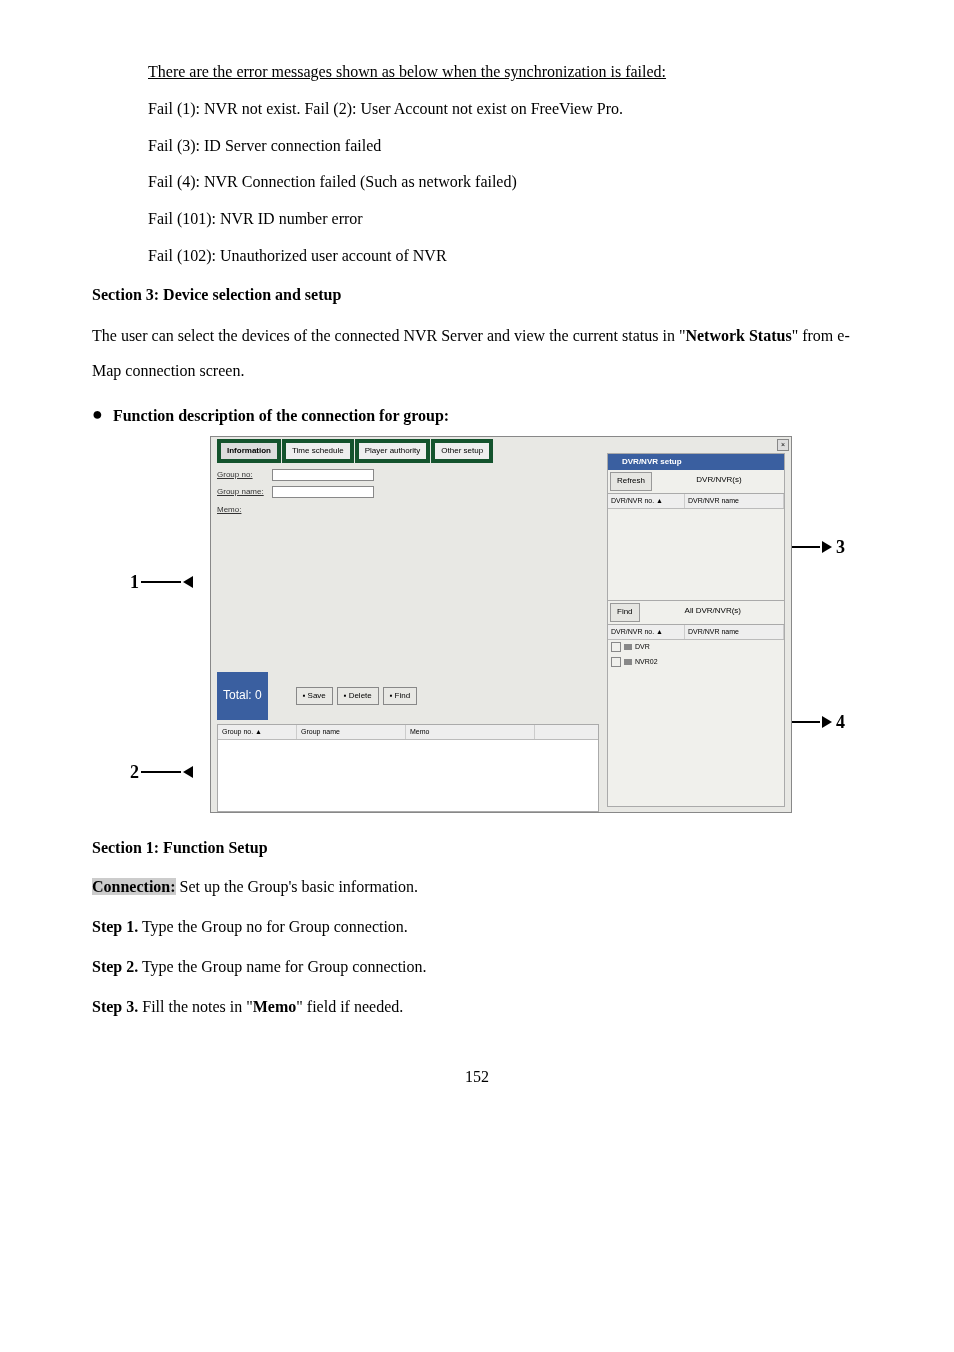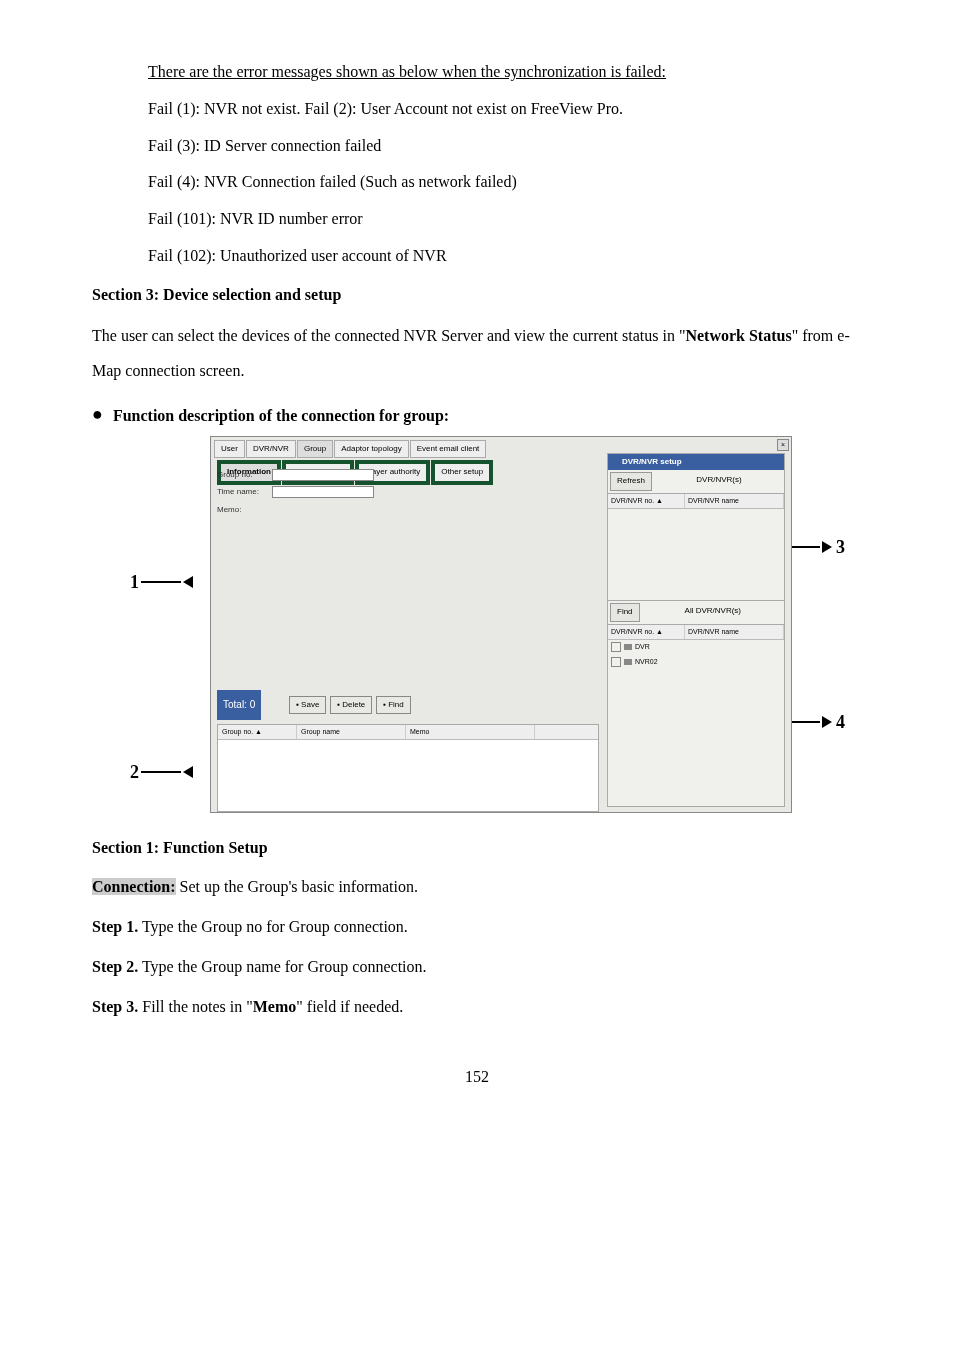--- a/index.html
+++ b/index.html
@@ -35,25 +35,25 @@
     .right-header { background: #3a5fa0; color: #fff; padding: 1px 14px; font-size: 8px; font-weight: bold; }
     .right-sub { display: flex; border-bottom: 1px solid #aaa; }
     .right-btn { border: 1px solid #999; padding: 1px 6px; font-size: 8px; background: #e6e6e2; margin: 2px; }
     .right-list-header { display: flex; font-size: 7px; border-bottom: 1px solid #bbb; background: #eee; }
     .right-list-header span { border-right: 1px solid #ccc; padding: 1px 3px; }
     .right-content-top { height: 130px; border-bottom: 1px solid #aaa; }
     .right-content-bottom { height: 165px; }
     .right-item { font-size: 7px; padding: 1px 3px; display: flex; align-items: center; gap: 3px; }
     .cbox { width: 8px; height: 8px; border: 1px solid #888; display: inline-block; }
     .cam-icon { width: 8px; height: 6px; background: #888; display: inline-block; }
-    .form-row { display: flex; align-items: center; margin: 3px 0; font-size: 8px; color: #333; }
+    .form-row { display: flex; align-items: center; margin: 3px 0; font-size: 8px; color: #333; text-decoration: underline; }
     .form-label { width: 55px; }
     .form-input { width: 100px; height: 10px; border: 1px solid #888; background: #fff; }
     .bottom-bar { position: absolute; left: 6px; bottom: 92px; width: 380px; display: flex; align-items: center; gap: 4px; }
-    .bottom-label { background: #3a5fa0; color: #fff; padding: 6px 6px; font-size: 10px; }
+    .bottom-label { background: #3a5fa0; color: #fff; padding: 13px 6px; font-size: 12px; }
     .bottom-btn { border: 1px solid #888; padding: 1px 6px; font-size: 8px; background: #e8e8e4; display: flex; align-items: center; gap: 2px; }
     .list-area { position: absolute; left: 6px; bottom: 0; width: 380px; height: 86px; border: 1px solid #aaa; background: #fff; }
     .list-header { display: flex; background: #eee; border-bottom: 1px solid #bbb; font-size: 7px; }
     .list-header span { padding: 1px 4px; border-right: 1px solid #ccc; }
     .callout { position: absolute; font-family: "Times New Roman", serif; font-size: 18px; font-weight: bold; display: flex; align-items: center; }
     .arrow-left { display: inline-block; width: 0; height: 0; border-top: 6px solid transparent; border-bottom: 6px solid transparent; border-right: 10px solid #000; }
     .arrow-right { display: inline-block; width: 0; height: 0; border-top: 6px solid transparent; border-bottom: 6px solid transparent; border-left: 10px solid #000; }
     .hline { height: 2px; background: #000; display: inline-block; }
     .close-x { position: absolute; right: 2px; top: 2px; width: 10px; height: 10px; border: 1px solid #888; font-size: 7px; text-align: center; line-height: 9px; background: #ddd; }
     p { margin: 8px; }
@@ -104,41 +104,34 @@
     </div>
 
     <div class="callout" style="left: 660px; top: 270px;">
       <span class="hline" style="width: 28px; margin: 0 2px;"></span>
       <span class="arrow-right"></span>
       <span style="margin-left: 4px;">4</span>
     </div>
 
     <div class="window">
       <div class="close-x">×</div>
-      <div class="tabs">
-        <div class="tab">User</div>
-        <div class="tab">DVR/NVR</div>
-        <div class="tab active">Group</div>
-        <div class="tab">Adaptor topology</div>
-        <div class="tab">Event email client</div>
-      </div>
       <div class="subtabs">
         <div class="subtab active">Information</div>
         <div class="subtab">Time schedule</div>
         <div class="subtab">Player authority</div>
         <div class="subtab">Other setup</div>
       </div>
 
       <div class="left-panel">
         <div class="form-row">
           <span class="form-label">Group no:</span>
           <span class="form-input"></span>
         </div>
         <div class="form-row">
-          <span class="form-label">Time name:</span>
+          <span class="form-label">Group name:</span>
           <span class="form-input"></span>
         </div>
         <div class="form-row" style="align-items: center;">
           <span class="form-label">Memo:</span>
         </div>
       </div>
 
       <div class="bottom-bar">
         <span class="bottom-label">Total:    0</span>
         <span style="width: 20px;"></span>

